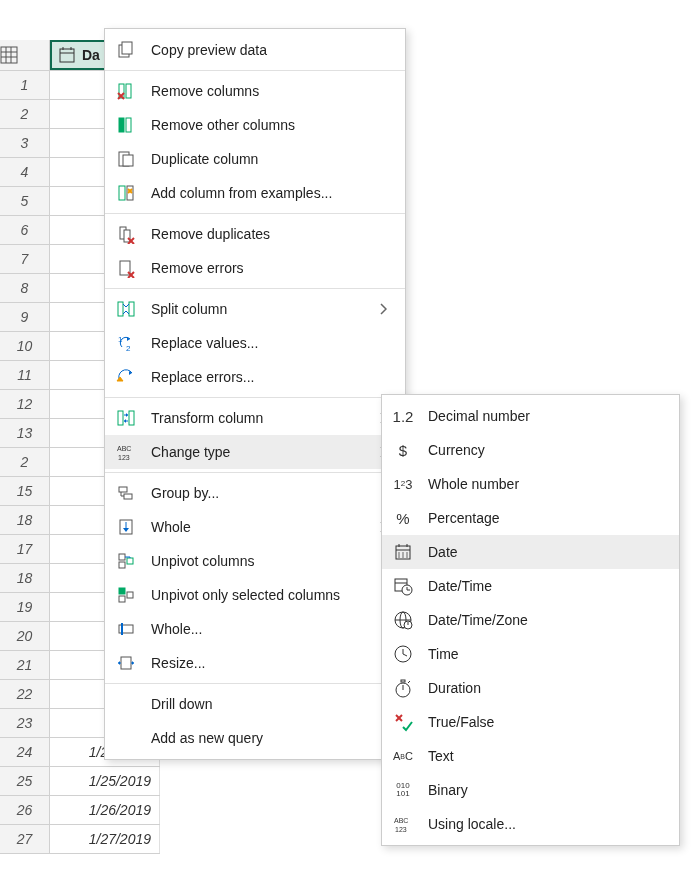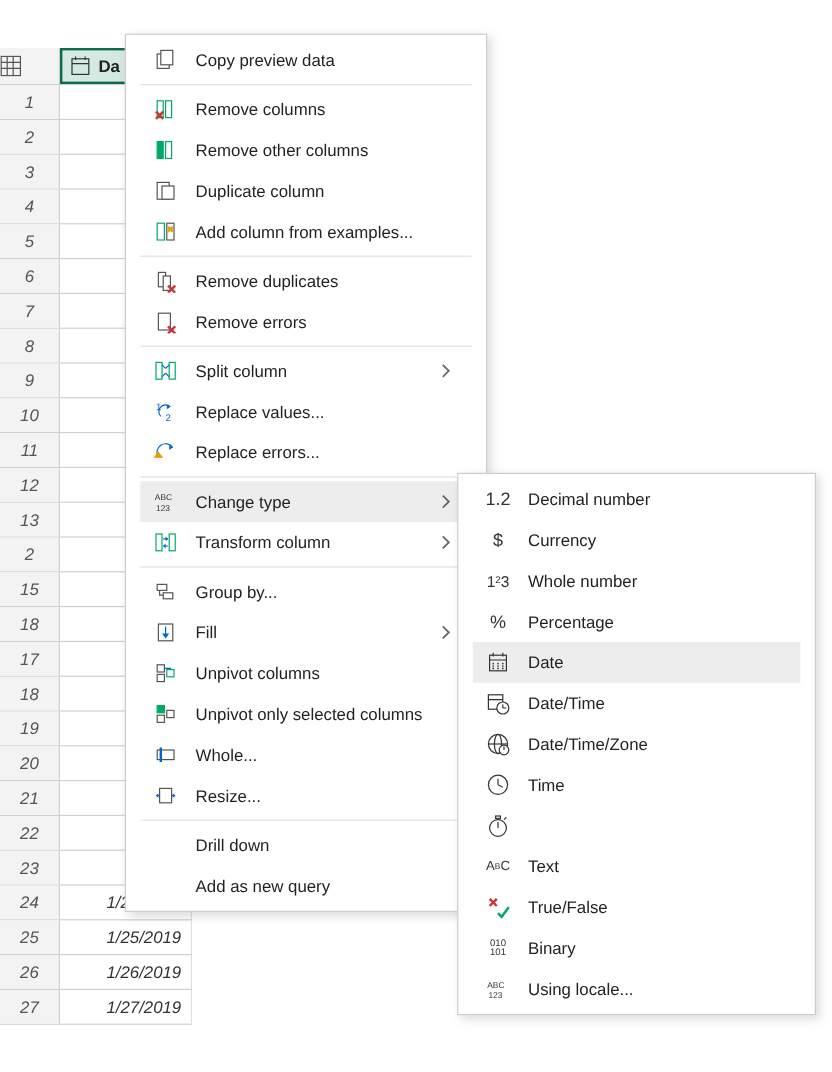--- a/index.html
+++ b/index.html
@@ -53,21 +53,21 @@
     text-align: right;
     font-style: italic;
     border-right: 1px solid #e0e0e0;
     color: #333;
   }
   .menu {
     position: absolute;
     background: #fff;
     border: 1px solid #ccc;
     box-shadow: 3px 3px 8px rgba(0,0,0,0.15);
-    padding: 4px 12px;
+    padding: 4px 0;
   }
   .menu1 { top: 28px; left: 104px; width: 302px; }
   .menu2 { top: 394px; left: 381px; width: 299px; }
   .menu-item {
     display: flex;
     align-items: center;
     padding: 6px 14px 6px 10px;
     gap: 14px;
     min-height: 33px;
     cursor: default;
@@ -343,71 +343,71 @@
       <span class="icon-slot">
         <svg width="20" height="20" viewBox="0 0 20 20">
           <path d="M4 14 A6 6 0 0 1 16 6" stroke="#06c" fill="none"></path>
           <polygon points="16,6 13,4 13,8" fill="#06c"></polygon>
           <polygon points="4,10 1,14 7,14" fill="#e90" stroke="#e90"></polygon>
         </svg>
       </span>
       <span class="label">Replace errors...</span>
     </div>
     <div class="menu-sep"></div>
-    <div class="menu-item hover">
-      <span class="icon-slot">
-        <svg width="20" height="20" viewBox="0 0 20 20">
-          <text x="1" y="9" font-size="7" fill="#333">ABC</text>
-          <text x="2" y="18" font-size="7" fill="#333">123</text>
-        </svg>
-      </span>
-      <span class="label">Change type</span>
-      <span class="chevron">
-        <svg width="8" height="12" viewBox="0 0 8 12">
-          <path d="M2 1 L7 6 L2 11" fill="none" stroke="#666" stroke-width="1.5"></path>
-        </svg>
-      </span>
-    </div>
     <div class="menu-item">
       <span class="icon-slot">
         <svg width="20" height="20" viewBox="0 0 20 20">
           <rect x="2" y="3" width="5" height="14" fill="none" stroke="#0a6"></rect>
           <rect x="13" y="3" width="5" height="14" fill="none" stroke="#0a6"></rect>
           <path d="M8 7 L12 7 M8 13 L12 13" stroke="#06c"></path>
           <polygon points="12,7 10,5 10,9" fill="#06c"></polygon>
           <polygon points="8,13 10,11 10,15" fill="#06c"></polygon>
         </svg>
       </span>
       <span class="label">Transform column</span>
       <span class="chevron">
         <svg width="8" height="12" viewBox="0 0 8 12">
           <path d="M2 1 L7 6 L2 11" fill="none" stroke="#666" stroke-width="1.5"></path>
         </svg>
       </span>
     </div>
+    <div class="menu-item hover">
+      <span class="icon-slot">
+        <svg width="20" height="20" viewBox="0 0 20 20">
+          <text x="1" y="9" font-size="7" fill="#333">ABC</text>
+          <text x="2" y="18" font-size="7" fill="#333">123</text>
+        </svg>
+      </span>
+      <span class="label">Change type</span>
+      <span class="chevron">
+        <svg width="8" height="12" viewBox="0 0 8 12">
+          <path d="M2 1 L7 6 L2 11" fill="none" stroke="#666" stroke-width="1.5"></path>
+        </svg>
+      </span>
+    </div>
     <div class="menu-sep"></div>
     <div class="menu-item">
       <span class="icon-slot">
         <svg width="20" height="20" viewBox="0 0 20 20">
           <rect x="3" y="4" width="8" height="5" fill="none" stroke="#555"></rect>
           <rect x="8" y="11" width="8" height="5" fill="none" stroke="#555"></rect>
           <path d="M5 9 L5 13 L8 13" stroke="#555" fill="none"></path>
         </svg>
       </span>
       <span class="label">Group by...</span>
     </div>
     <div class="menu-item">
       <span class="icon-slot">
         <svg width="20" height="20" viewBox="0 0 20 20">
           <rect x="4" y="3" width="12" height="14" fill="none" stroke="#555"></rect>
           <line x1="10" y1="5" x2="10" y2="13" stroke="#06c"></line>
           <polygon points="10,15 7,11 13,11" fill="#06c"></polygon>
         </svg>
       </span>
-      <span class="label">Fill</span>
+      <span class="label">Whole</span>
       <span class="chevron">
         <svg width="8" height="12" viewBox="0 0 8 12">
           <path d="M2 1 L7 6 L2 11" fill="none" stroke="#666" stroke-width="1.5"></path>
         </svg>
       </span>
     </div>
     <div class="menu-item">
       <span class="icon-slot">
         <svg width="20" height="20" viewBox="0 0 20 20">
           <rect x="3" y="3" width="6" height="6" fill="none" stroke="#555"></rect>
@@ -541,39 +541,40 @@
     </div>
     <div class="menu-item">
       <span class="icon-slot">
         <svg width="20" height="20" viewBox="0 0 20 20">
           <circle cx="10" cy="12" r="7" fill="none" stroke="#333"></circle>
           <line x1="10" y1="12" x2="10" y2="7" stroke="#333"></line>
           <rect x="8" y="2" width="4" height="2" fill="none" stroke="#333"></rect>
           <line x1="15" y1="5" x2="17" y2="3" stroke="#333"></line>
         </svg>
       </span>
-    </div>
-    <div class="menu-item">
-      <span class="icon-slot">
-        <span class="icon-char" style="font-size:11px">A<sup style="font-size:7px">B</sup>C</span>
-      </span>
-      <span class="label">Text</span>
+      <span class="label">Duration</span>
     </div>
     <div class="menu-item">
       <span class="icon-slot">
         <svg width="20" height="20" viewBox="0 0 20 20">
           <line x1="3" y1="3" x2="9" y2="9" stroke="#c33" stroke-width="2"></line>
           <line x1="9" y1="3" x2="3" y2="9" stroke="#c33" stroke-width="2"></line>
           <path d="M10 15 L13 18 L19 10" stroke="#0a6" fill="none" stroke-width="2"></path>
         </svg>
       </span>
       <span class="label">True/False</span>
     </div>
     <div class="menu-item">
       <span class="icon-slot">
+        <span class="icon-char" style="font-size:11px">A<sup style="font-size:7px">B</sup>C</span>
+      </span>
+      <span class="label">Text</span>
+    </div>
+    <div class="menu-item">
+      <span class="icon-slot">
         <span class="icon-char" style="font-size:8px;line-height:1">010<br>101</span>
       </span>
       <span class="label">Binary</span>
     </div>
     <div class="menu-item">
       <span class="icon-slot">
         <svg width="20" height="20" viewBox="0 0 20 20">
           <text x="1" y="9" font-size="7" fill="#333">ABC</text>
           <text x="2" y="18" font-size="7" fill="#333">123</text>
         </svg>

